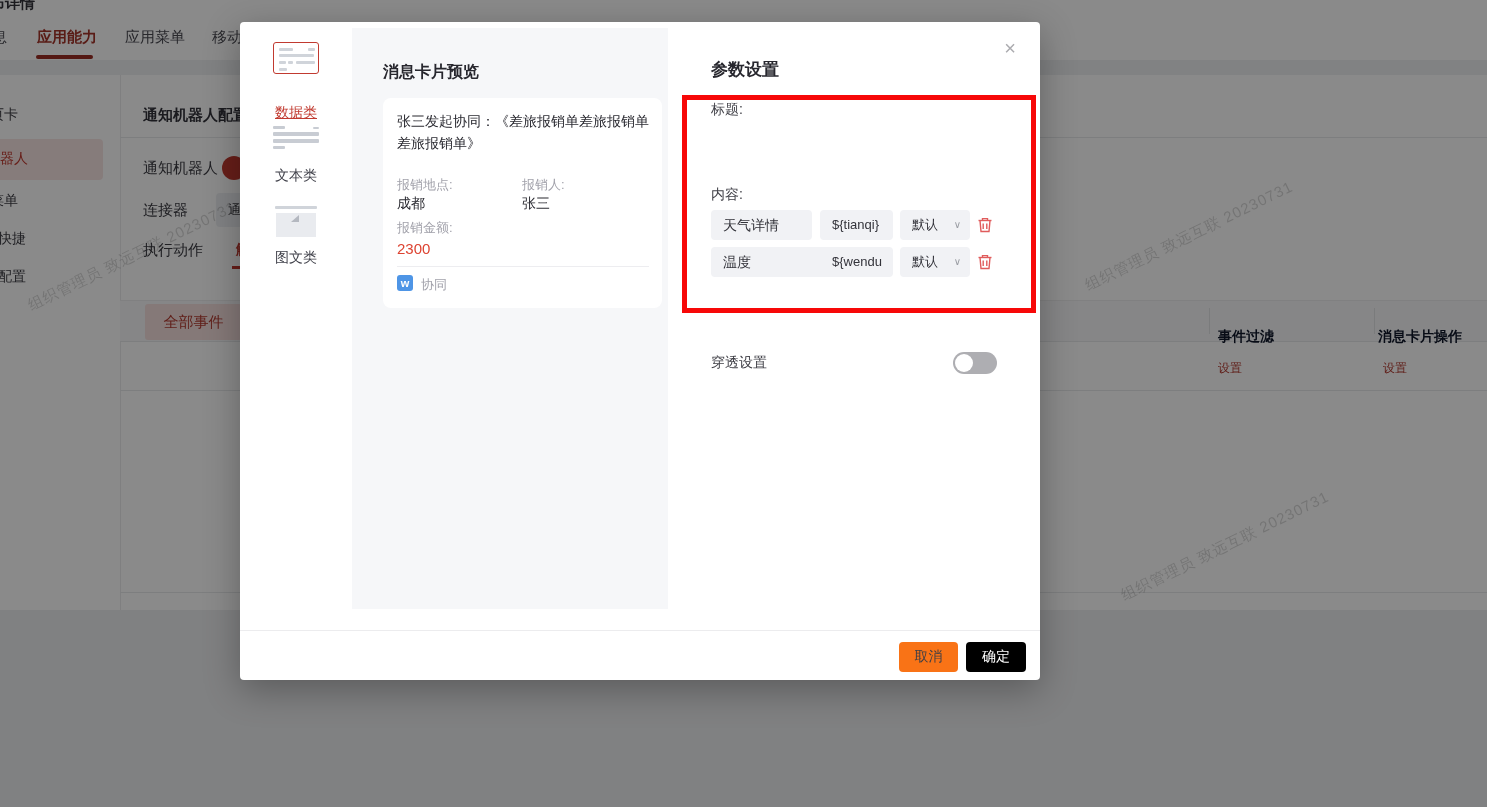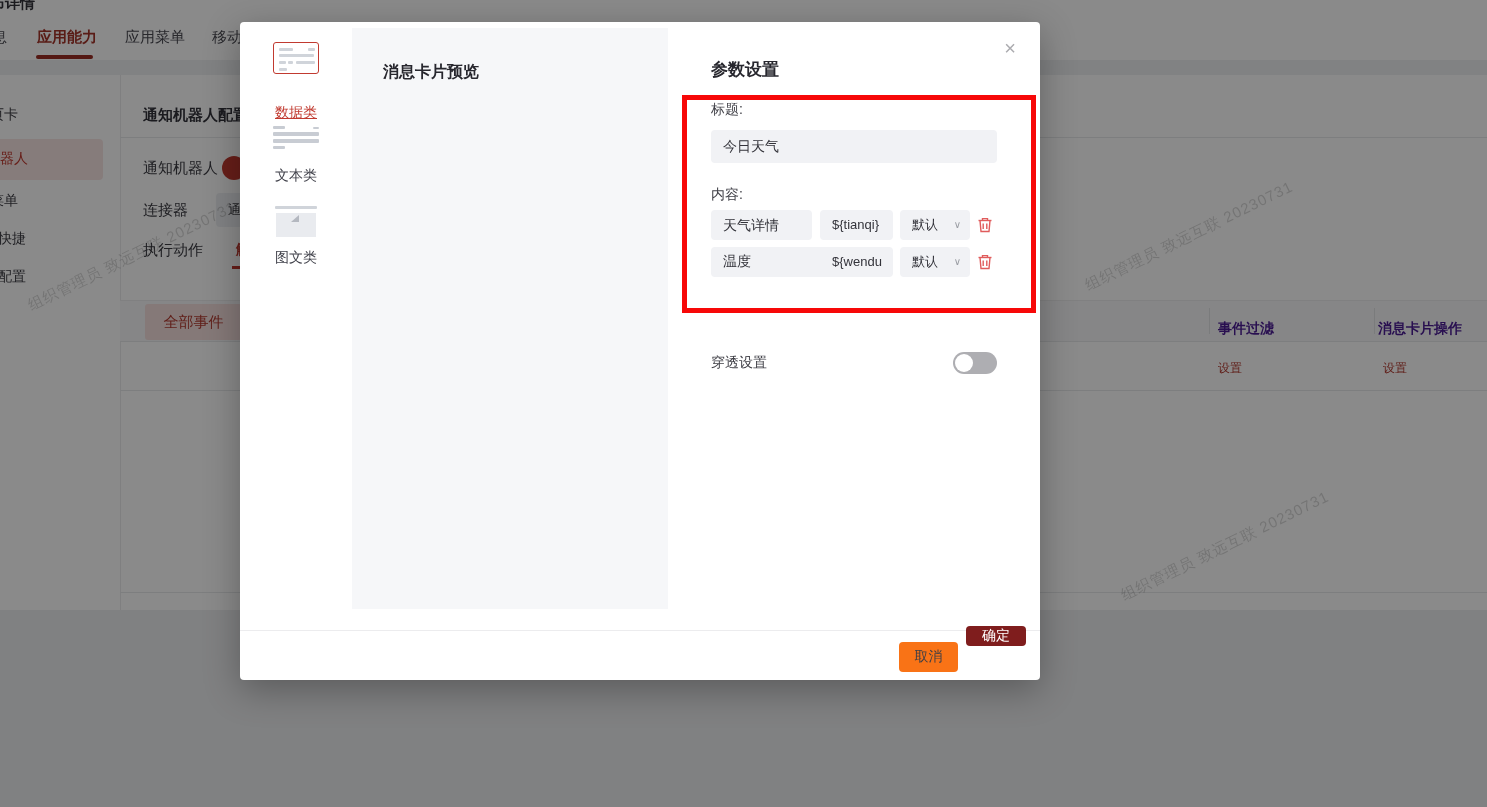--- a/index.html
+++ b/index.html
@@ -26,21 +26,21 @@
   .robot-dot { left:222px; top:156px; width:24px; height:24px; border-radius:50%; background:#bf392f; }
   .connector-chip { left:216px; top:193px; width:74px; height:34px; background:#eff1f4; border-radius:4px; }
   .connector-chip span { position:absolute; left:12px; top:8px; font-size:13px; color:#3c3c43; white-space:nowrap; }
   .action-value { left:236px; top:241px; font-size:14px; color:#bf392f; font-weight:bold; white-space:nowrap; }
   .action-underline { left:232px; top:266px; width:34px; height:3px; background:#bf392f; }
   .table-headband { left:120px; top:300px; width:1367px; height:42px; background:#f7f8fa;
      border-top:1px solid #ededef; border-bottom:1px solid #e8e9eb; }
   .filter-chip { left:145px; top:304px; width:97px; height:36px; background:#f6e0de; border-radius:3px;
      display:flex; align-items:center; justify-content:center; font-size:15px; color:#b23a30; }
   .col-sep { width:1px; height:26px; background:#e2e3e5; top:308px; }
-  .th { top:320px; font-size:14px; font-weight:bold; color:#4c1d95; white-space:nowrap; }
+  .th { top:328px; font-size:14px; font-weight:bold; color:#0f172a; white-space:nowrap; }
   .link-red { font-size:12px; color:#b23a30; white-space:nowrap; }
   .watermark { font-size:15px; color:rgba(0,0,0,0.16); white-space:nowrap;
      transform:rotate(-26deg); transform-origin:0 0; letter-spacing:1px; }
 
   
   .overlay { left:0; top:0; width:1487px; height:807px; background:rgba(0,0,0,0.46); }
 
   
   .modal { left:240px; top:22px; width:800px; height:658px; background:#fff; border-radius:4px;
      box-shadow:0 10px 36px rgba(0,0,0,0.3); }
@@ -75,21 +75,21 @@
   .select-box .txt { position:absolute; left:12px; top:0; line-height:30px; font-size:13px; color:#33333a; }
   .select-box .chev { position:absolute; right:9px; top:0; line-height:30px; font-size:10px; color:#9a9da3; }
   .trash { width:18px; height:18px; }
   .add-row-btn { left:471px; top:269px; width:285px; height:34px; border:1px dashed #d3d6db; border-radius:4px;
      display:flex; align-items:center; justify-content:center; font-size:14px; color:#c13a30; cursor:pointer; }
   .toggle { left:713px; top:330px; width:44px; height:22px; background:#aeaeb2; border-radius:11px; cursor:pointer; }
   .toggle .knob { position:absolute; left:2px; top:2px; width:18px; height:18px; background:#fff; border-radius:50%; }
   .modal-footer-div { left:0; top:608px; width:800px; height:1px; background:#ececee; }
   .btn { border-radius:4px; font-size:14px; display:flex; align-items:center; justify-content:center; cursor:pointer; }
   .btn-cancel { left:659px; top:620px; width:59px; height:30px; background:#f97316; color:#3f3f46; }
-  .btn-ok { left:726px; top:604px; width:60px; height:20px; background:#7f1d1d; color:#fff; }
+  .btn-ok { left:726px; top:620px; width:60px; height:30px; background:#000000; color:#fff; }
 
   
   .annotation { left:682px; top:95px; width:354px; height:218px; border:5px solid #f70808; pointer-events:none; }
 </style>
 </head>
 <body>
 
 <div class="stage">
 
   <div class="abs topbar"></div>
@@ -171,28 +171,37 @@
     <div class="abs icon-wrap" style="left:0;top:184px;">
       <div class="icon-img">
         <i style="left:0;top:0;width:42px;height:3px;"></i>
         <div class="img-box"></div>
         <div class="img-tri"></div>
       </div>
     </div>
     <div class="abs rail-label" style="left:0;top:227px;">图文类</div>
 
     <div class="abs preview-title">消息卡片预览</div>
+    <div class="abs card">
+      <div class="abs card-title">张三发起协同：《差旅报销单差旅报销单差旅报销单》</div>
+      <div class="abs card-label" style="left:14px;top:78px;">报销地点:</div>
+      <div class="abs card-label" style="left:139px;top:78px;">报销人:</div>
+      <div class="abs card-value" style="left:14px;top:97px;">成都</div>
+      <div class="abs card-value" style="left:139px;top:97px;">张三</div>
+      <div class="abs card-label" style="left:14px;top:121px;">报销金额:</div>
+      <div class="abs card-amount" style="left:14px;top:142px;">2300</div>
+      <div class="abs card-div"></div>
+      <div class="abs w-icon">w</div>
+      <div class="abs card-label" style="left:38px;top:178px;">协同</div>
+    </div>
 
     <div class="abs params-title">参数设置</div>
     <div class="abs close-x">×</div>
 
     <div class="abs form-label" style="left:471px;top:79px;">标题:</div>
-    <div class="abs gray-input title-input" style="left:471px;top:108px;width:286px;height:33px;">
-      <span class="txt">今日天气</span>
-    </div>
 
     <div class="abs form-label" style="left:471px;top:164px;">内容:</div>
 
     <div class="abs gray-input" style="left:471px;top:188px;width:101px;height:30px;">
       <span class="txt">天气详情</span>
     </div>
     <div class="abs gray-input" style="left:580px;top:188px;width:73px;height:30px;font-size:13px;">
       <span class="txt">${tianqi}</span>
     </div>
     <div class="abs select-box" style="left:660px;top:188px;width:70px;height:30px;">
@@ -201,21 +210,21 @@
     </div>
     <svg class="abs trash" style="left:736px;top:194px;" viewBox="0 0 18 18">
       <g fill="none" stroke="#e05c5c" stroke-width="1.4">
         <path d="M2.5 4.5h13"></path>
           <path d="M6.5 4.2V2.6h5v1.6"></path>
         <path d="M4 4.5l1 11h8l1-11"></path>
           <path d="M7.2 7.5v5.5M10.8 7.5v5.5"></path>
       </g>
     </svg>
 
-    <div class="abs gray-input" style="left:471px;top:225px;width:116px;height:30px;font-family:Liberation Mono, monospace;">
+    <div class="abs gray-input" style="left:471px;top:225px;width:116px;height:30px;">
       <span class="txt">温度</span>
     </div>
     <div class="abs gray-input" style="left:580px;top:225px;width:73px;height:30px;font-size:13px;">
       <span class="txt">${wendu</span>
     </div>
     <div class="abs select-box" style="left:660px;top:225px;width:70px;height:30px;">
       <span class="txt">默认</span>
       <span class="chev">∨</span>
     </div>
     <svg class="abs trash" style="left:736px;top:231px;" viewBox="0 0 18 18">

